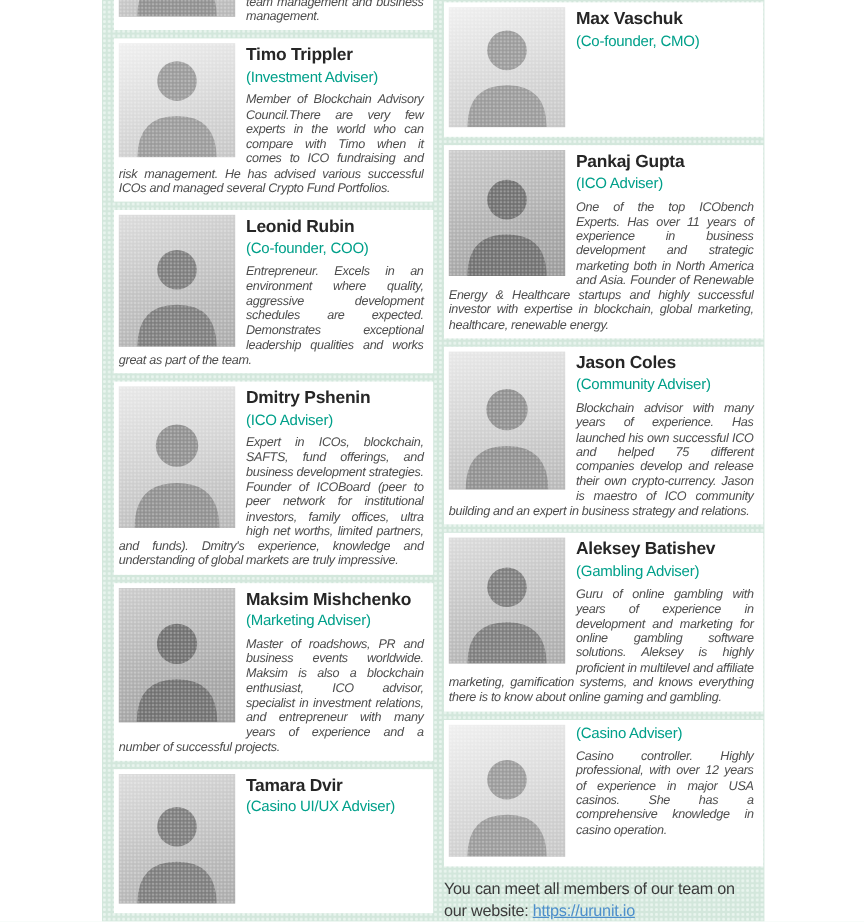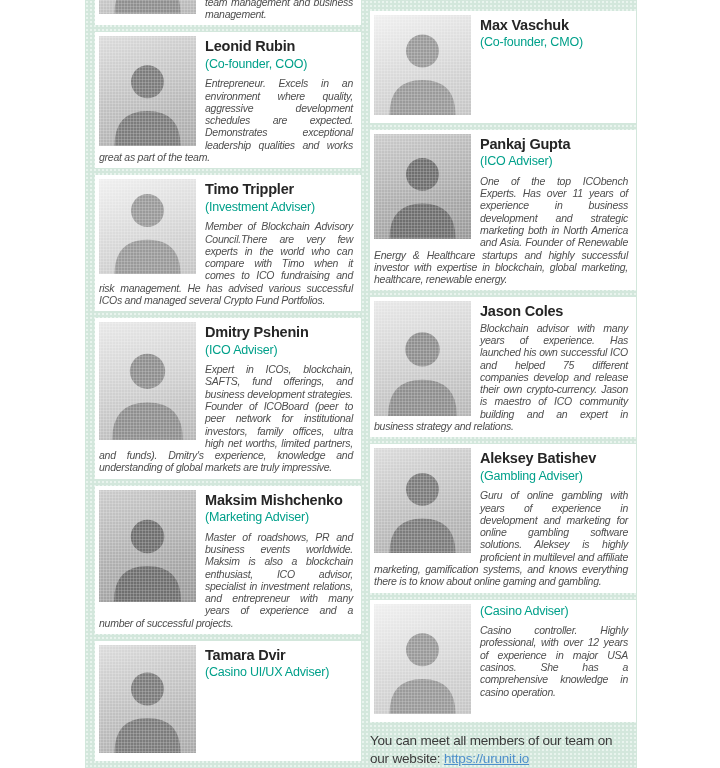--- a/index.html
+++ b/index.html
@@ -75,44 +75,44 @@
               <path d="M16 100 Q16 64 50 64 Q84 64 84 100 Z" fill="currentColor"></path>
             </svg>
         </figure>
         <h3 class="name">Roman Grushkovsky</h3>
         <div class="role">(Co-founder, CEO)</div>
         <p class="desc">Experienced entrepreneur.
 Has extensive experience in the field of software development, team management and business management.</p>
       </article>
 
       <article class="card">
+        <figure class="photo t3" style="height:95px">
+          <svg viewBox="0 0 100 100" preserveAspectRatio="xMidYMax slice">
+              <circle cx="50" cy="34" r="17" fill="currentColor"></circle>
+              <path d="M16 100 Q16 64 50 64 Q84 64 84 100 Z" fill="currentColor"></path>
+            </svg>
+        </figure>
+        <h3 class="name">Timo Trippler</h3>
+        <div class="role">(Investment Adviser)</div>
+        <p class="desc">Member of Blockchain Advisory Council.There are very few experts in the world who can compare with Timo when it comes to ICO fundraising and risk management. He has advised various successful ICOs and managed several Crypto Fund Portfolios.</p>
+      </article>
+
+      <article class="card">
         <figure class="photo t2" style="height:110px">
           <svg viewBox="0 0 100 100" preserveAspectRatio="xMidYMax slice">
               <circle cx="50" cy="34" r="17" fill="currentColor"></circle>
               <path d="M16 100 Q16 64 50 64 Q84 64 84 100 Z" fill="currentColor"></path>
             </svg>
         </figure>
         <h3 class="name">Leonid Rubin</h3>
         <div class="role">(Co-founder, COO)</div>
         <p class="desc">Entrepreneur. Excels in an environment where quality, aggressive development schedules are expected. Demonstrates exceptional leadership qualities and works great as part of the team.</p>
       </article>
 
       <article class="card">
-        <figure class="photo t3" style="height:95px">
-          <svg viewBox="0 0 100 100" preserveAspectRatio="xMidYMax slice">
-              <circle cx="50" cy="34" r="17" fill="currentColor"></circle>
-              <path d="M16 100 Q16 64 50 64 Q84 64 84 100 Z" fill="currentColor"></path>
-            </svg>
-        </figure>
-        <h3 class="name">Timo Trippler</h3>
-        <div class="role">(Investment Adviser)</div>
-        <p class="desc">Member of Blockchain Advisory Council.There are very few experts in the world who can compare with Timo when it comes to ICO fundraising and risk management. He has advised various successful ICOs and managed several Crypto Fund Portfolios.</p>
-      </article>
-
-      <article class="card">
         <figure class="photo t1" style="height:118px">
           <svg viewBox="0 0 100 100" preserveAspectRatio="xMidYMax slice">
               <circle cx="50" cy="34" r="17" fill="currentColor"></circle>
               <path d="M16 100 Q16 64 50 64 Q84 64 84 100 Z" fill="currentColor"></path>
             </svg>
         </figure>
         <h3 class="name">Dmitry Pshenin</h3>
         <div class="role">(ICO Adviser)</div>
         <p class="desc">Expert in ICOs, blockchain, SAFTS, fund offerings, and business development strategies. Founder of ICOBoard (peer to peer network for institutional investors, family offices, ultra high net worths, limited partners, and funds). Dmitry's experience, knowledge and understanding of global markets are truly impressive.</p>
       </article>
@@ -169,20 +169,21 @@
       </article>
 
       <article class="card">
         <figure class="photo t1" style="height:115px">
           <svg viewBox="0 0 100 100" preserveAspectRatio="xMidYMax slice">
               <circle cx="50" cy="34" r="17" fill="currentColor"></circle>
               <path d="M16 100 Q16 64 50 64 Q84 64 84 100 Z" fill="currentColor"></path>
             </svg>
         </figure>
         <h3 class="name">Jason Coles</h3>
+        <div class="role">(Community Adviser)</div>
         <p class="desc">Blockchain advisor with many years of experience. Has launched his own successful ICO and helped 75 different companies develop and release their own crypto-currency. Jason is maestro of ICO community building and an expert in business strategy and relations.</p>
       </article>
 
       <article class="card">
         <figure class="photo t2" style="height:105px">
           <svg viewBox="0 0 100 100" preserveAspectRatio="xMidYMax slice">
               <circle cx="50" cy="34" r="17" fill="currentColor"></circle>
               <path d="M16 100 Q16 64 50 64 Q84 64 84 100 Z" fill="currentColor"></path>
             </svg>
         </figure>

